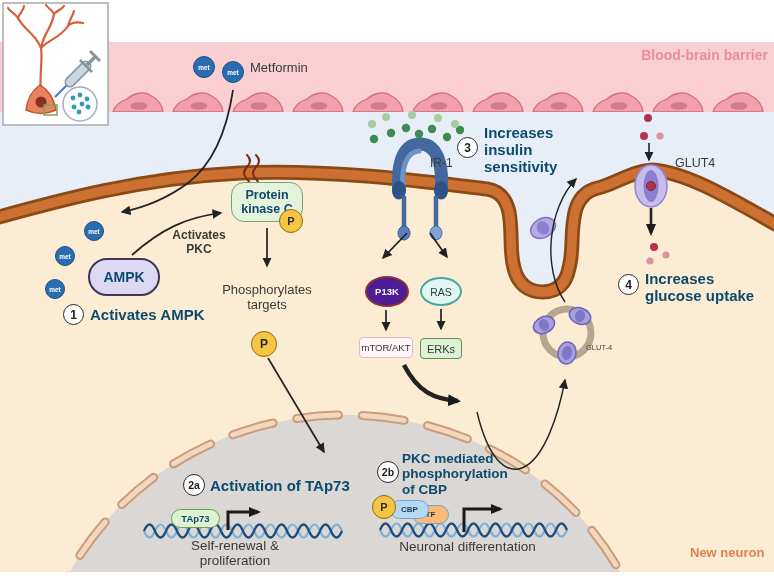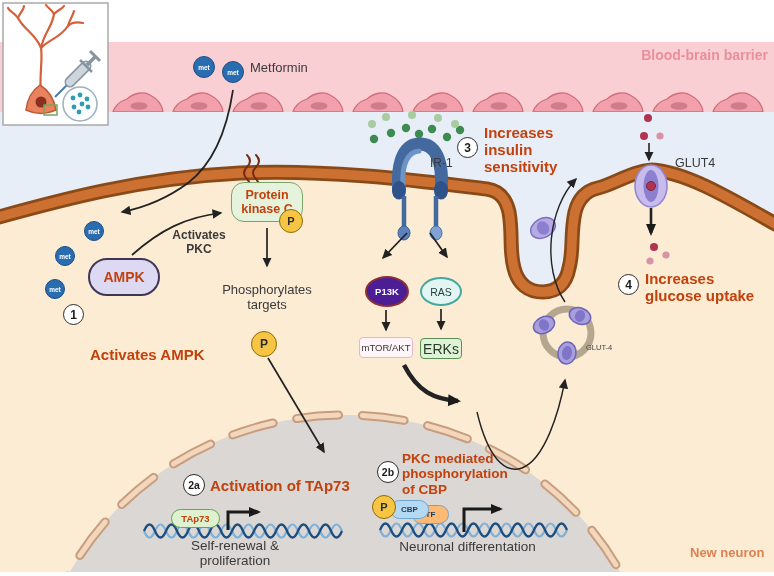--- a/index.html
+++ b/index.html
@@ -1,20 +1,20 @@
 <!DOCTYPE html>
 <html><head>
 <meta charset="utf-8">
 <style>
   html,body{margin:0;padding:0;background:#fff;}
   #stage{position:relative;width:774px;height:572px;overflow:hidden;
          font-family:"Liberation Sans",sans-serif;}
   #bg{position:absolute;left:0;top:0;z-index:1;}
   .lbl{position:absolute;z-index:5;font-size:13px;color:#3a3a3a;line-height:1.14;}
-  .b{font-weight:700;color:#c2410c;}
+  .b{font-weight:700;color:#0c4a6e;}
   .ctr{text-align:center;}
   .rt{text-align:right;}
   .circ{position:absolute;z-index:6;border-radius:50%;display:flex;align-items:center;
         justify-content:center;font-weight:700;box-sizing:border-box;}
   .num{background:#fff;border:1.6px solid #2b2b2b;color:#1b1b1b;}
   .met{background:#2a6cb0;border:1px solid #1d4f85;color:#fff;font-size:6.5px;}
   .pcirc{background:#f6c544;border:1.6px solid #8d6d05;color:#2b2b2b;}
   .box{position:absolute;z-index:4;box-sizing:border-box;display:flex;align-items:center;
        justify-content:center;text-align:center;}
 </style>
@@ -225,42 +225,42 @@
      background:#ded9f3;border:2px solid #3f3657;font-size:14px;">AMPK</div>
 
 <div class="box b" style="left:231px;top:182px;width:72px;height:40px;border-radius:13px;
      background:#e6f3dc;border:1.8px solid #7aa36b;font-size:12.5px;padding:0 6px;">Protein kinase C</div>
 
 <div class="circ pcirc" style="left:279px;top:209px;width:24px;height:24px;font-size:11px;">P</div>
 
 <div class="lbl ctr" style="left:163px;top:229px;width:72px;font-size:12px;font-weight:bold;">Activates PKC</div>
 
 <div class="circ num" style="left:63px;top:304px;width:21px;height:21px;font-size:12px;">1</div>
-<div class="lbl b" style="left:90px;top:306px;font-size:15px;margin-top:40px;">Activates AMPK</div>
+<div class="lbl b" style="left:90px;top:306px;font-size:15px;">Activates AMPK</div>
 
 <div class="lbl ctr" style="left:210px;top:283px;width:114px;font-size:13px;">Phosphorylates targets</div>
 
 <div class="circ pcirc" style="left:251px;top:331px;width:26px;height:26px;font-size:12px;">P</div>
 
 <div class="lbl" style="left:430px;top:157px;font-size:12px;">IR-1</div>
 
 <div class="circ num" style="left:457px;top:137px;width:21px;height:21px;font-size:12px;">3</div>
 <div class="lbl b" style="left:484px;top:124px;width:118px;font-size:15px;">Increases insulin sensitivity</div>
 
 <div class="box b" style="left:365px;top:276px;width:44px;height:31px;border-radius:50%;
      background:#4c1d95;border:2px solid #8c2f36;color:#fff;font-size:9.5px;">P13K</div>
 
 <div class="box" style="left:420px;top:277px;width:42px;height:29px;border-radius:50%;
      background:#e2f5f2;border:2px solid #46a89e;font-size:10.5px;color:#23423f;">RAS</div>
 
 <div class="box" style="left:359px;top:337px;width:54px;height:21px;border-radius:4px;
      background:#fdf5f7;border:1.5px solid #e3b7c6;font-size:9.5px;color:#333;">mTOR/AKT</div>
 
 <div class="box" style="left:420px;top:338px;width:42px;height:21px;border-radius:4px;
-     background:#def2d8;border:1.5px solid #5d8f52;font-size:14px;color:#2c3b28;">ERKs</div>
+     background:#def2d8;border:1.5px solid #5d8f52;font-size:11px;color:#2c3b28;">ERKs</div>
 
 
 <div class="lbl" style="left:586px;top:344px;font-size:7.5px;color:#444;">GLUT-4</div>
 
 <div class="lbl" style="left:675px;top:156px;font-size:12.5px;">GLUT4</div>
 
 <div class="circ num" style="left:618px;top:274px;width:21px;height:21px;font-size:12px;">4</div>
 <div class="lbl b" style="left:645px;top:270px;width:122px;font-size:15px;">Increases glucose uptake</div>
 
 <div class="circ num" style="left:183px;top:474px;width:22px;height:22px;font-size:10.5px;">2a</div>

